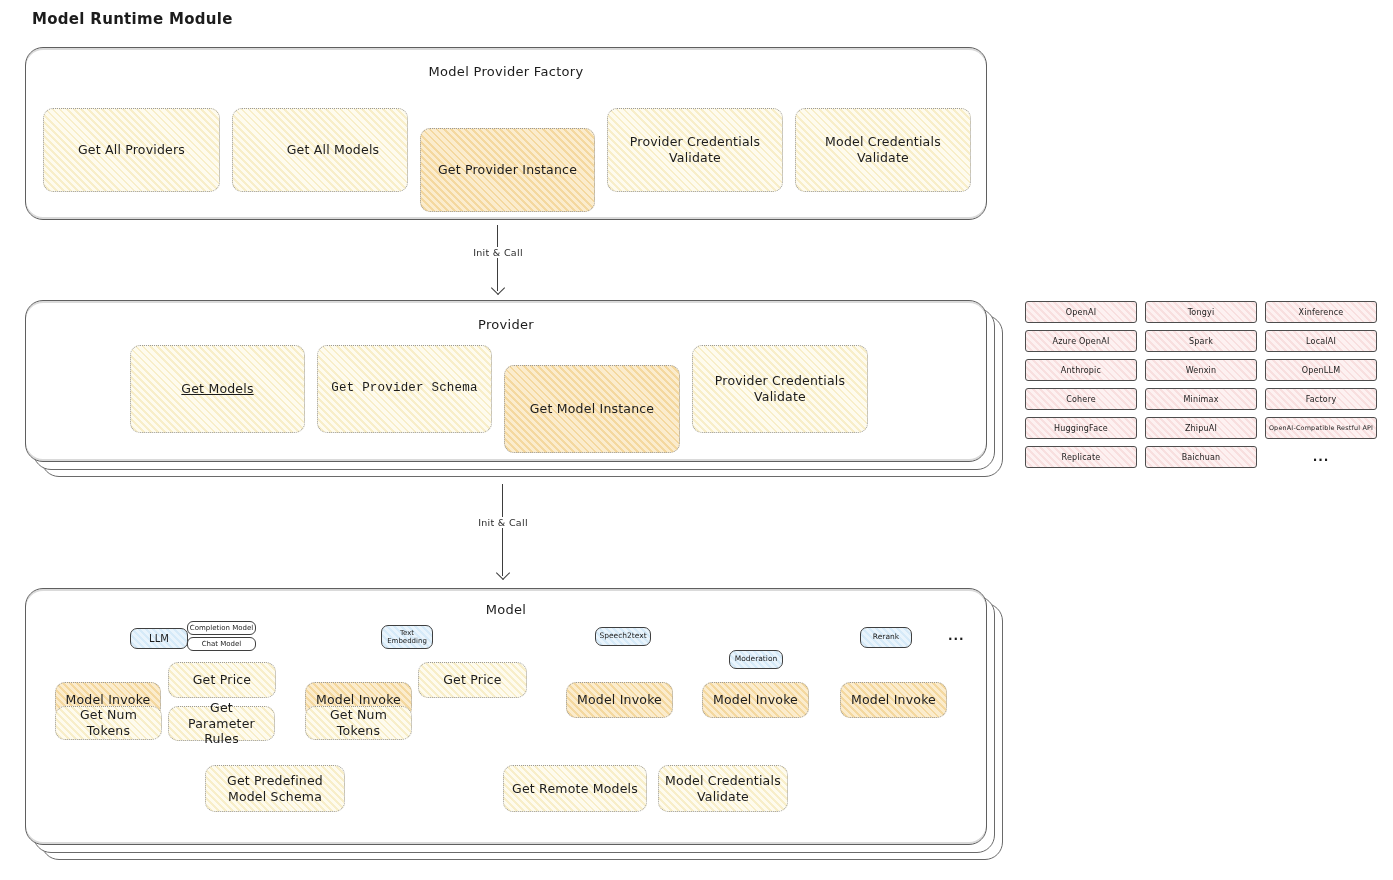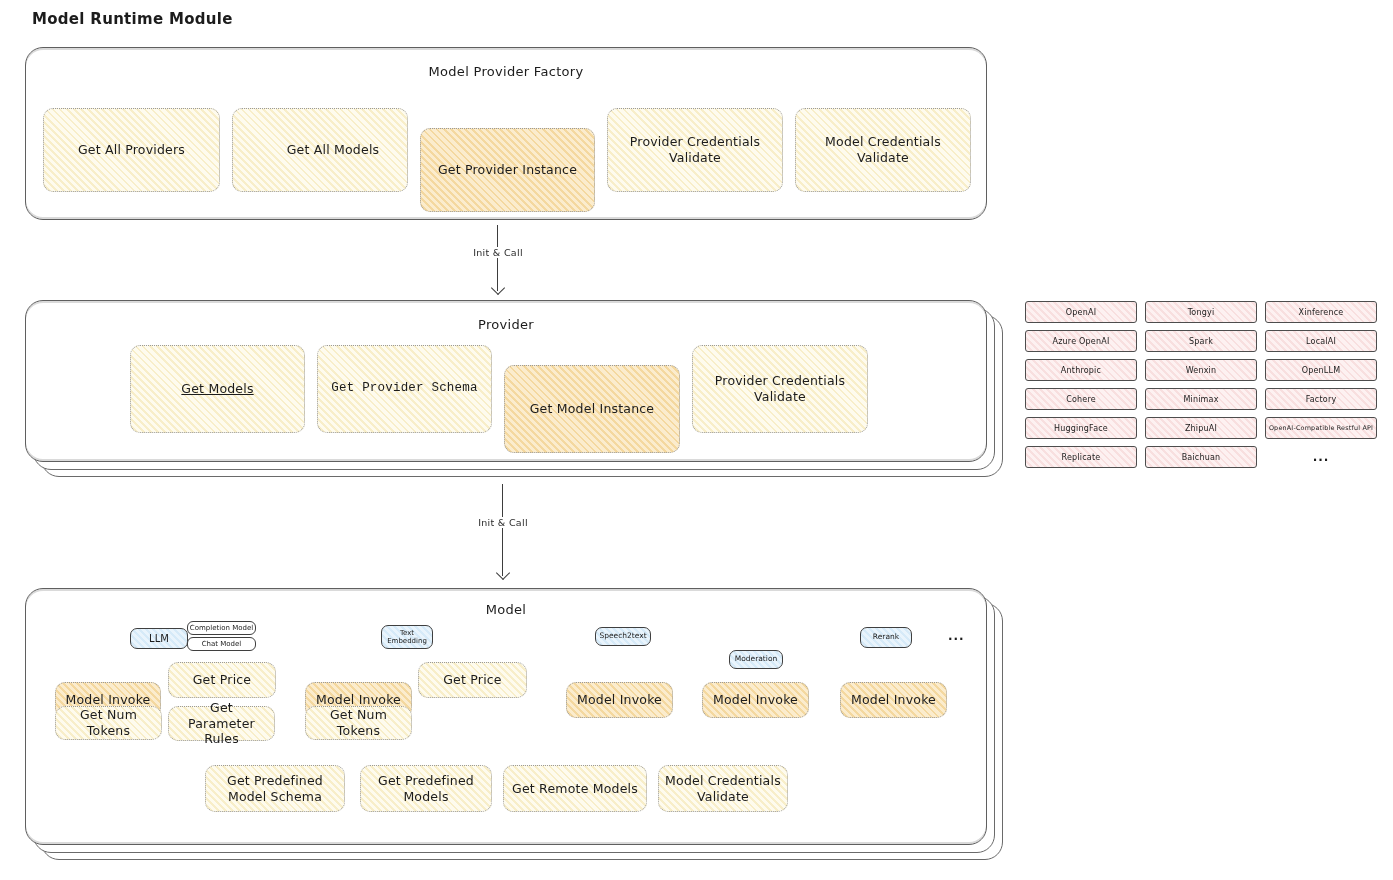--- a/index.html
+++ b/index.html
@@ -122,17 +122,16 @@
   <div class="op y" style="left:418px;top:662px;width:109px;height:36px;">Get Price</div>
   <div class="op o" style="left:566px;top:662px;width:107px;height:36px;">Model Invoke</div>
   <div class="op o" style="left:702px;top:662px;width:107px;height:36px;">Model Invoke</div>
   <div class="op o" style="left:840px;top:662px;width:107px;height:36px;">Model Invoke</div>
 
   <div class="op y" style="left:55px;top:706px;width:107px;height:34px;">Get Num Tokens</div>
   <div class="op y" style="left:168px;top:706px;width:107px;height:35px;">Get Parameter Rules</div>
   <div class="op y" style="left:305px;top:706px;width:107px;height:34px;">Get Num Tokens</div>
 
   <div class="op y" style="left:205px;top:765px;width:140px;height:47px;">Get Predefined Model Schema</div>
-  <div class="op y" style="left:360px;top:765px;width:132px;height:47px;">Get Predefined Models</div>
   <div class="op y" style="left:503px;top:765px;width:144px;height:47px;">Get Remote Models</div>
   <div class="op y" style="left:658px;top:765px;width:130px;height:47px;">Model Credentials Validate</div>
 
 </div>
 
 </body></html>

